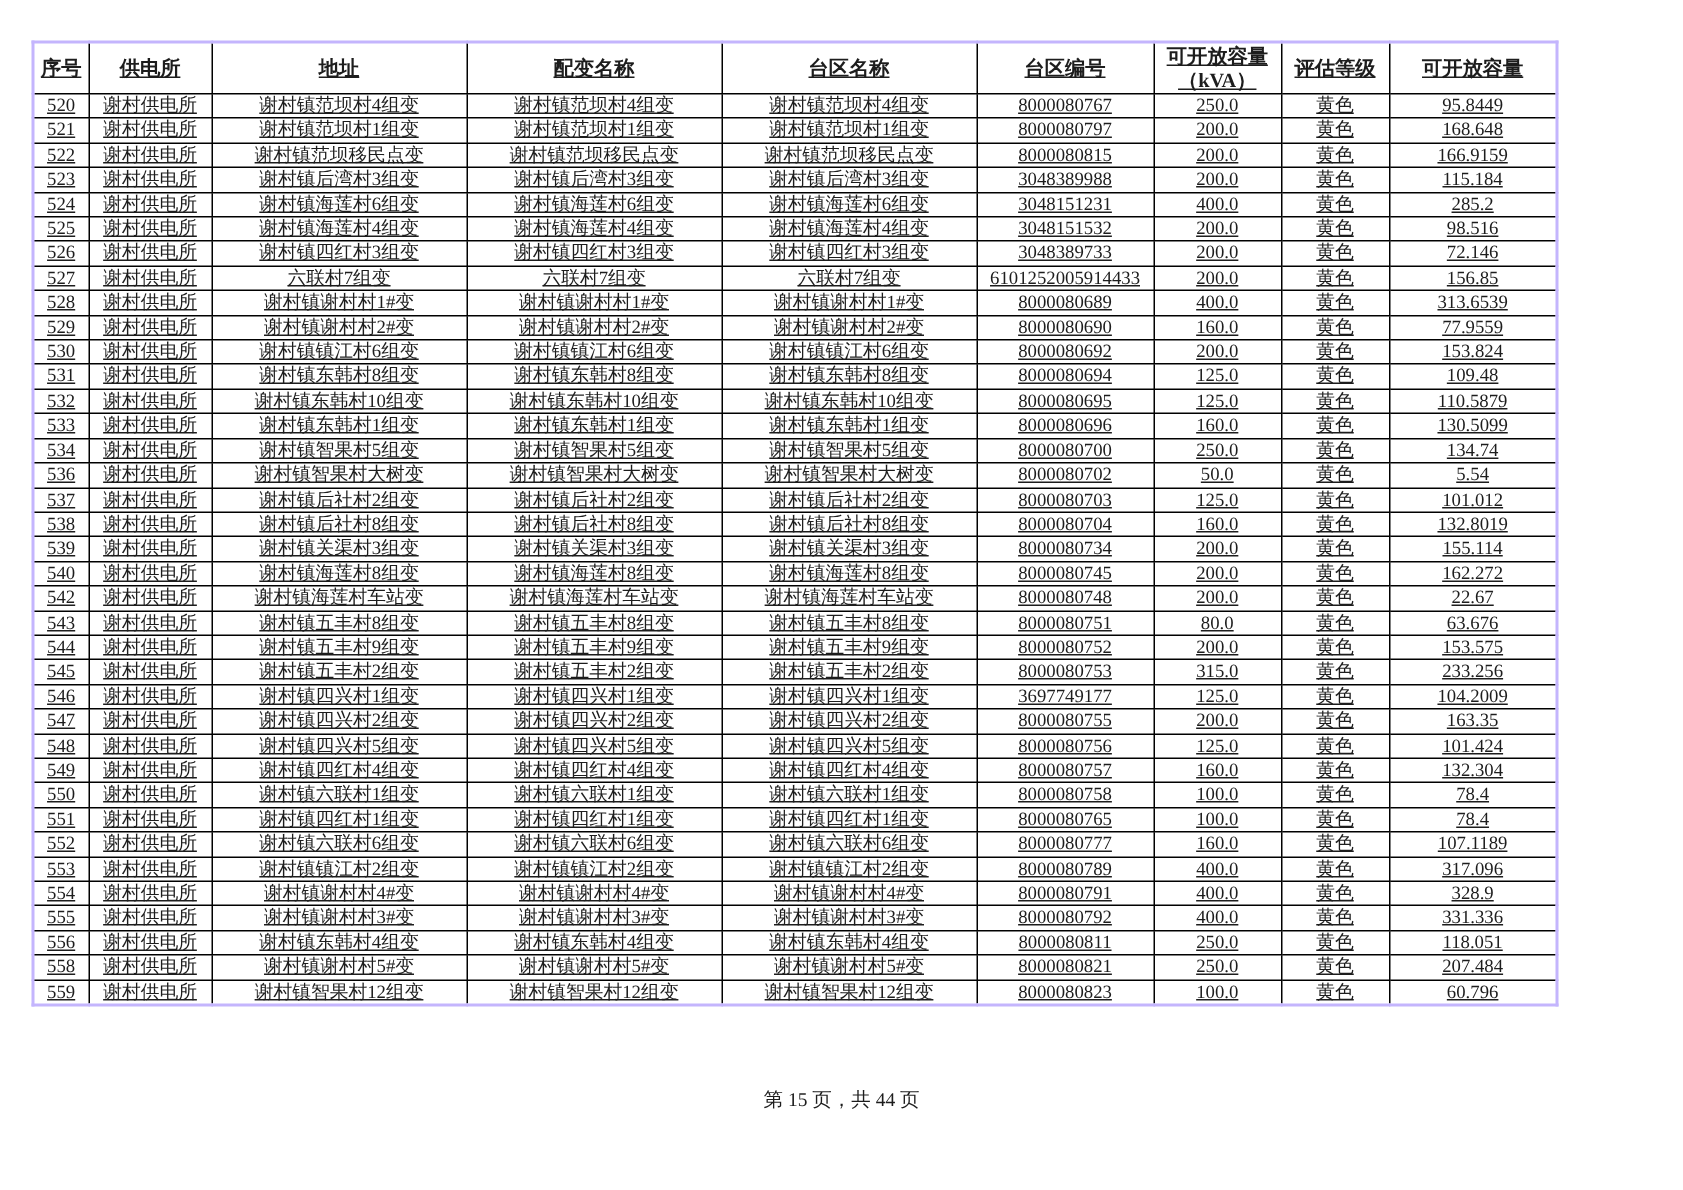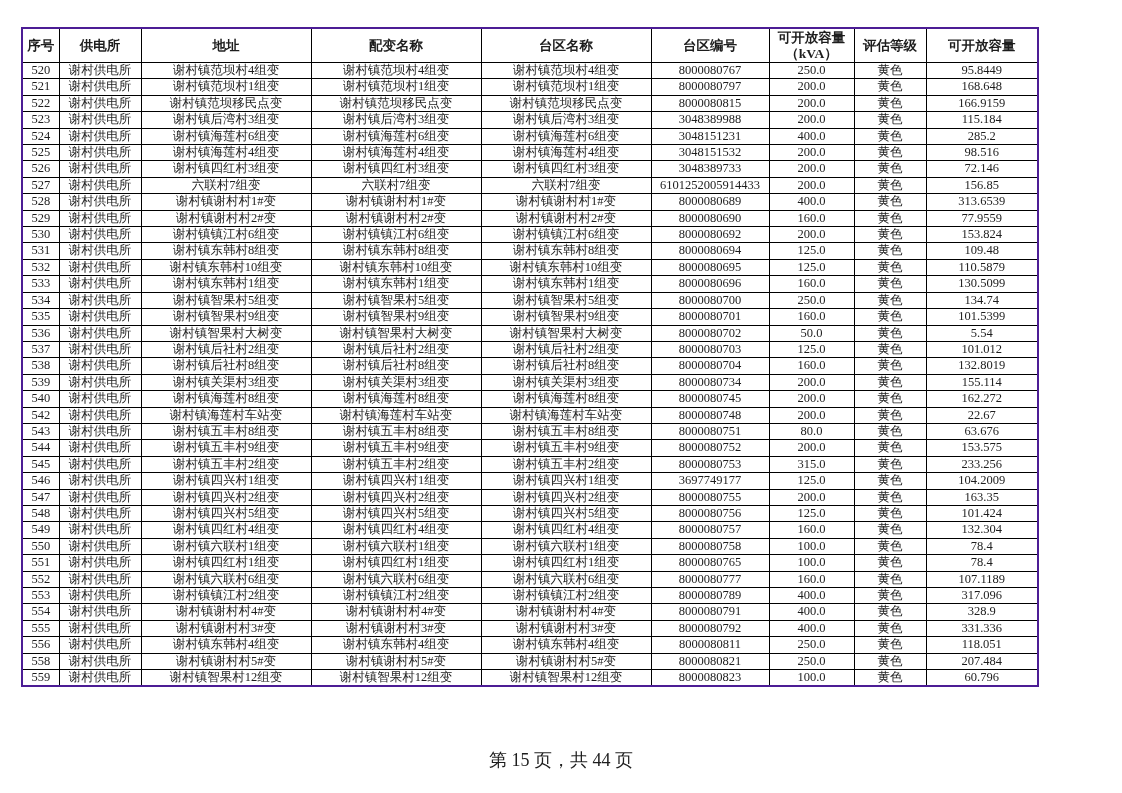--- a/index.html
+++ b/index.html
@@ -25,42 +25,43 @@
   table.data-table th,
   table.data-table td {
     border: 1px solid #000;
     text-align: center;
     vertical-align: middle;
     padding: 0 1px;
     overflow: hidden;
     white-space: nowrap;
   }
   table.data-table {
-    border: 2px solid #4c1d95;
+    border: 2px solid #c4b5fd;
+    text-decoration: underline;
   }
   table.data-table th {
     font-size: 13.5px;
     font-weight: bold;
     height: 33px;
     white-space: pre-line;
     line-height: 1.15;
   }
   table.data-table td {
     font-size: 12.5px;
     height: 15.4px;
     line-height: 15.4px;
   }
   td.col-id { font-size: 12px; }
   .page-footer {
     position: absolute;
     left: 0;
-    top: 748px;
+    top: 724px;
     width: 1122px;
     text-align: center;
-    font-size: 18px;
+    font-size: 13px;
     color: #1d1d1d;
   }
 </style>
 </head>
 <body>
 
 <div id="sheet">
   <table class="data-table">
     <colgroup>
         <col style="width: 37px;">
@@ -247,31 +248,20 @@
           <td>谢村供电所</td>
           <td>谢村镇智果村5组变</td>
           <td>谢村镇智果村5组变</td>
           <td>谢村镇智果村5组变</td>
           <td class="col-id">8000080700</td>
           <td>250.0</td>
           <td>黄色</td>
           <td>134.74</td>
         </tr>
         <tr>
-          <td>535</td>
-          <td>谢村供电所</td>
-          <td>谢村镇智果村9组变</td>
-          <td>谢村镇智果村9组变</td>
-          <td>谢村镇智果村9组变</td>
-          <td class="col-id">8000080701</td>
-          <td>160.0</td>
-          <td>黄色</td>
-          <td>101.5399</td>
-        </tr>
-        <tr>
           <td>536</td>
           <td>谢村供电所</td>
           <td>谢村镇智果村大树变</td>
           <td>谢村镇智果村大树变</td>
           <td>谢村镇智果村大树变</td>
           <td class="col-id">8000080702</td>
           <td>50.0</td>
           <td>黄色</td>
           <td>5.54</td>
         </tr>

